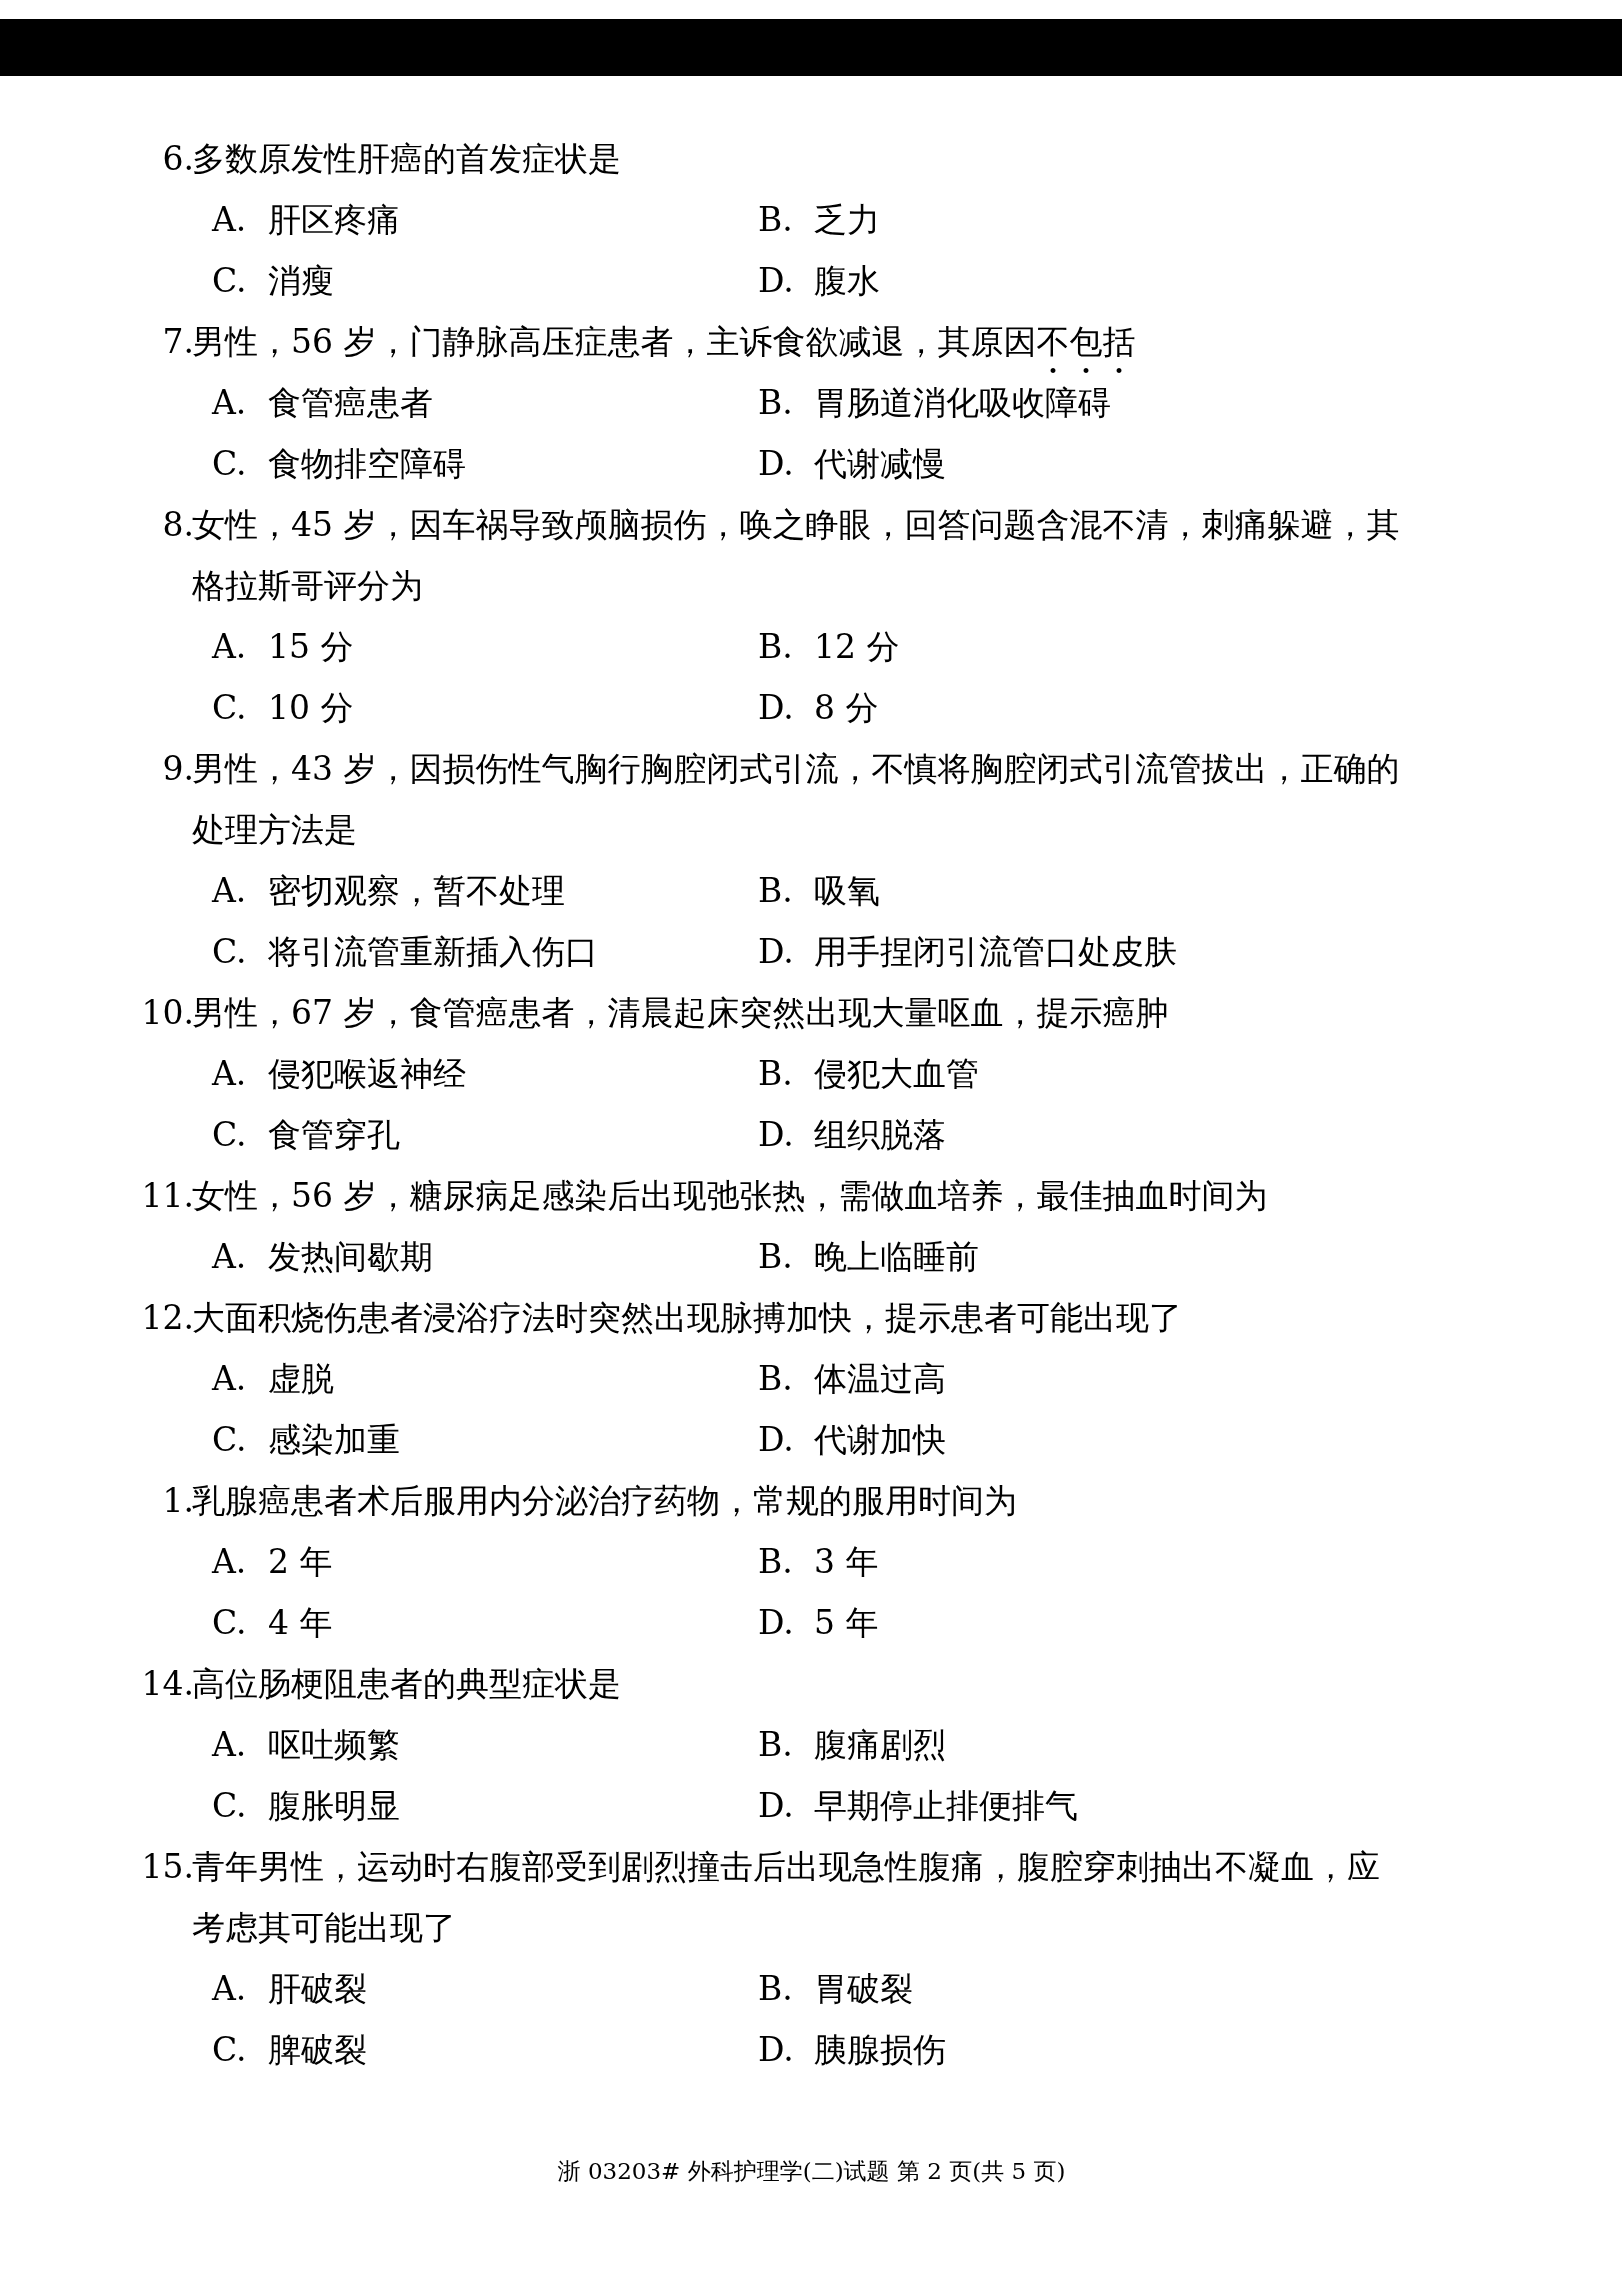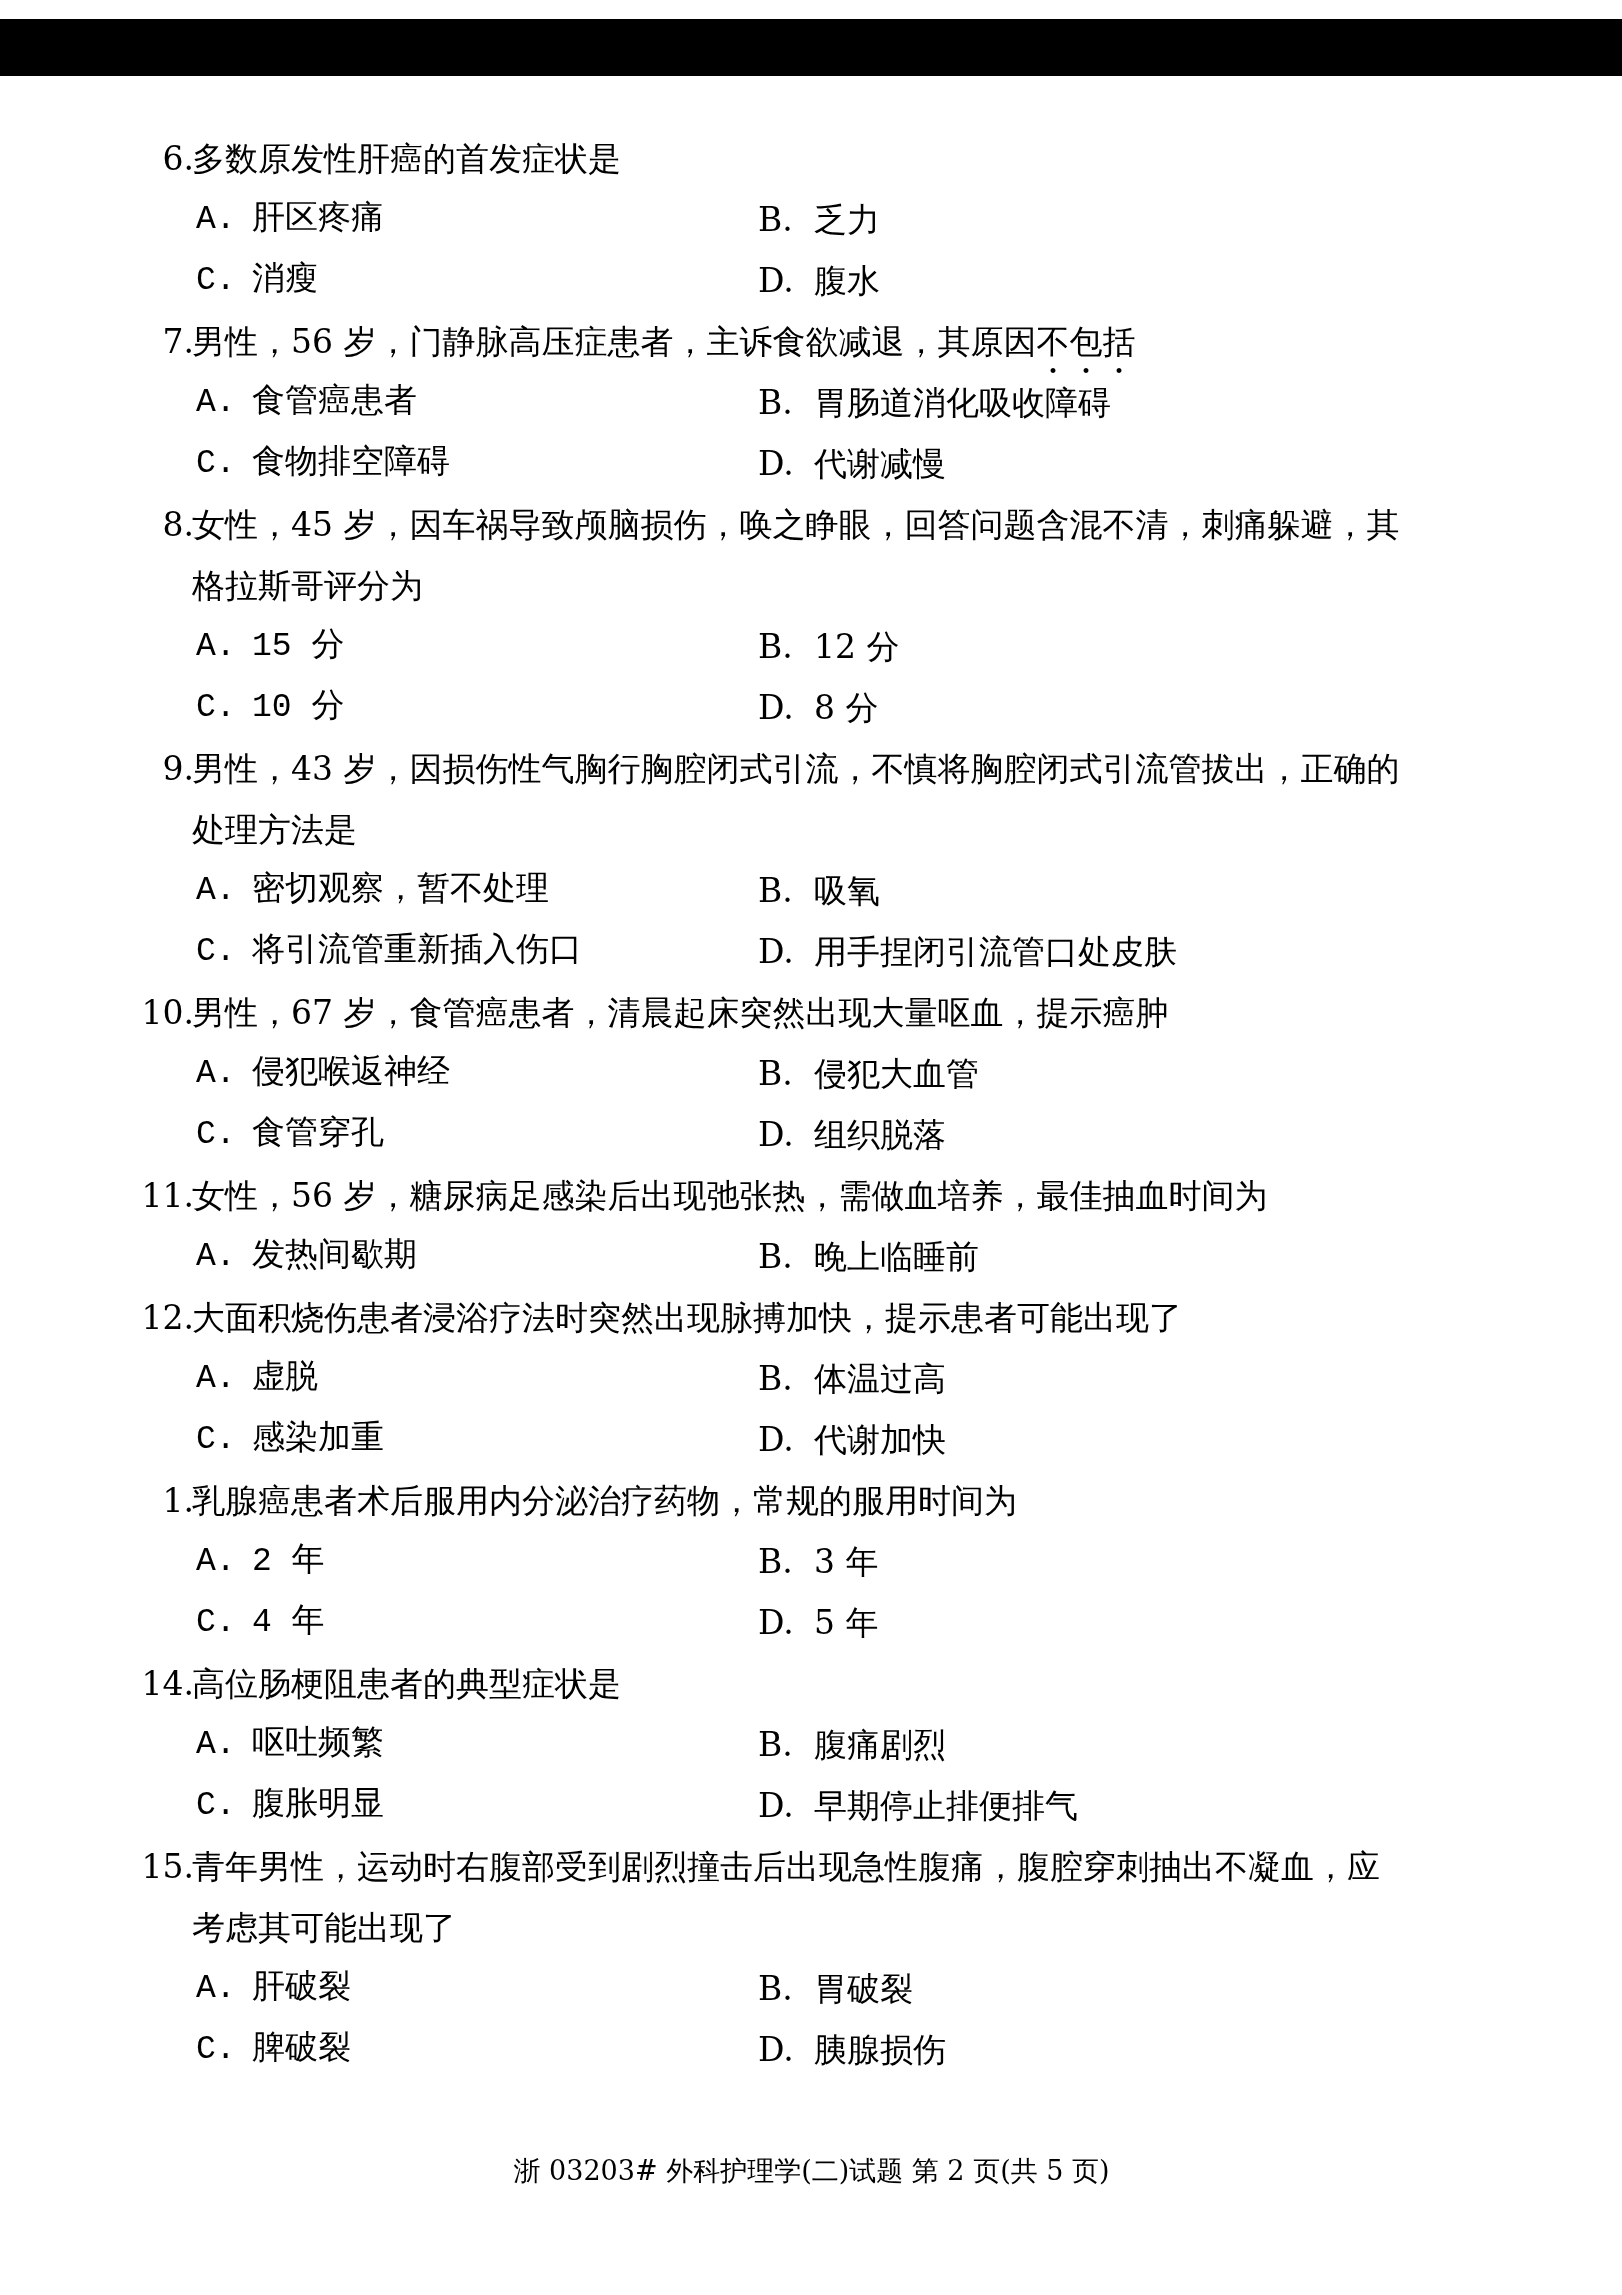--- a/index.html
+++ b/index.html
@@ -18,30 +18,30 @@
   .line {
     position: relative; height: 61px; line-height: 61px;
     font-size: 33px; white-space: nowrap;
   }
   .qnum {
     position: absolute; right: 1429px; 
     text-align: right;
   }
   .qtext { position: absolute; left: 192px; }
   .opt { position: absolute; }
-  .opt.left { left: 196px; font-family: Liberation Mono, monospace; }
+  .opt.left { left: 212px; }
   .opt.right { left: 758px; }
   .opt .letter { display: inline-block; width: 56px; }
   .emph {
     text-emphasis: dot; text-emphasis-position: under;
     -webkit-text-emphasis: dot; -webkit-text-emphasis-position: under;
   }
   .footer {
     position: absolute; left: 0; width: 1623px; top: 2148px;
-    text-align: center; font-size: 27px; line-height: 46px;
+    text-align: center; font-size: 23px; line-height: 46px;
   }
 </style>
 </head>
 <body>
 
 <div class="top-bar"></div>
 
 <div class="content">
 
   <div>

